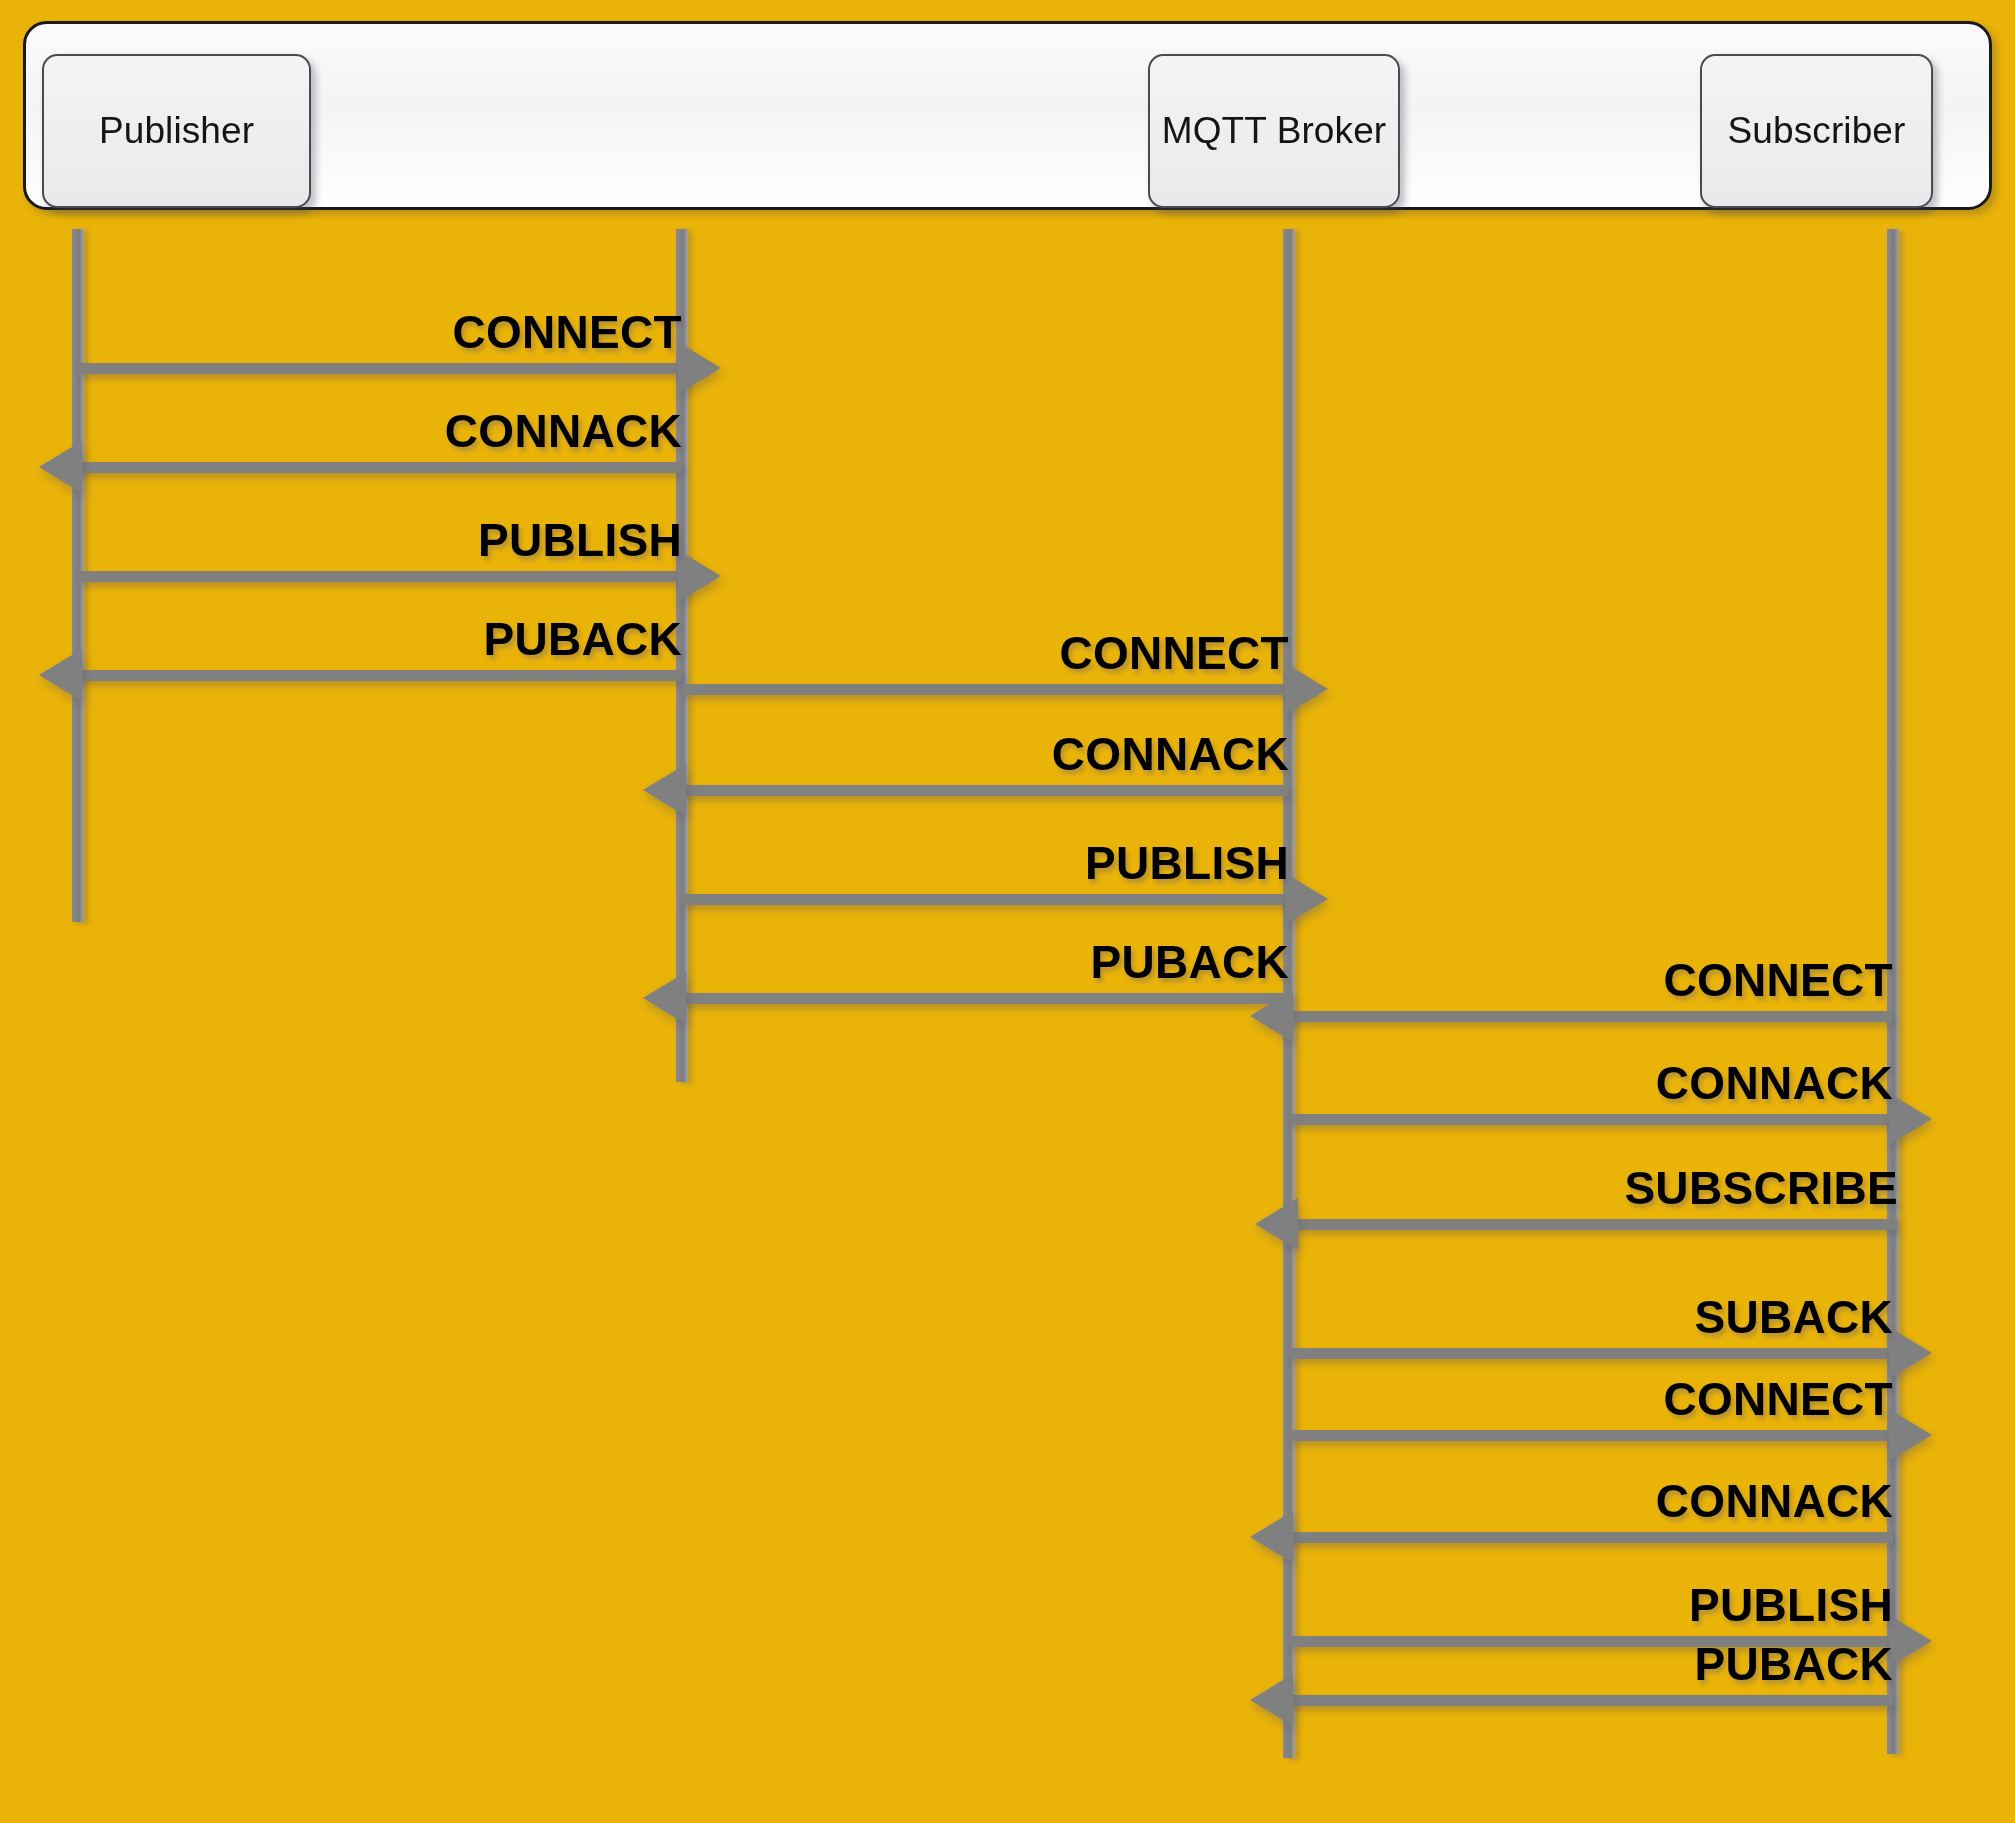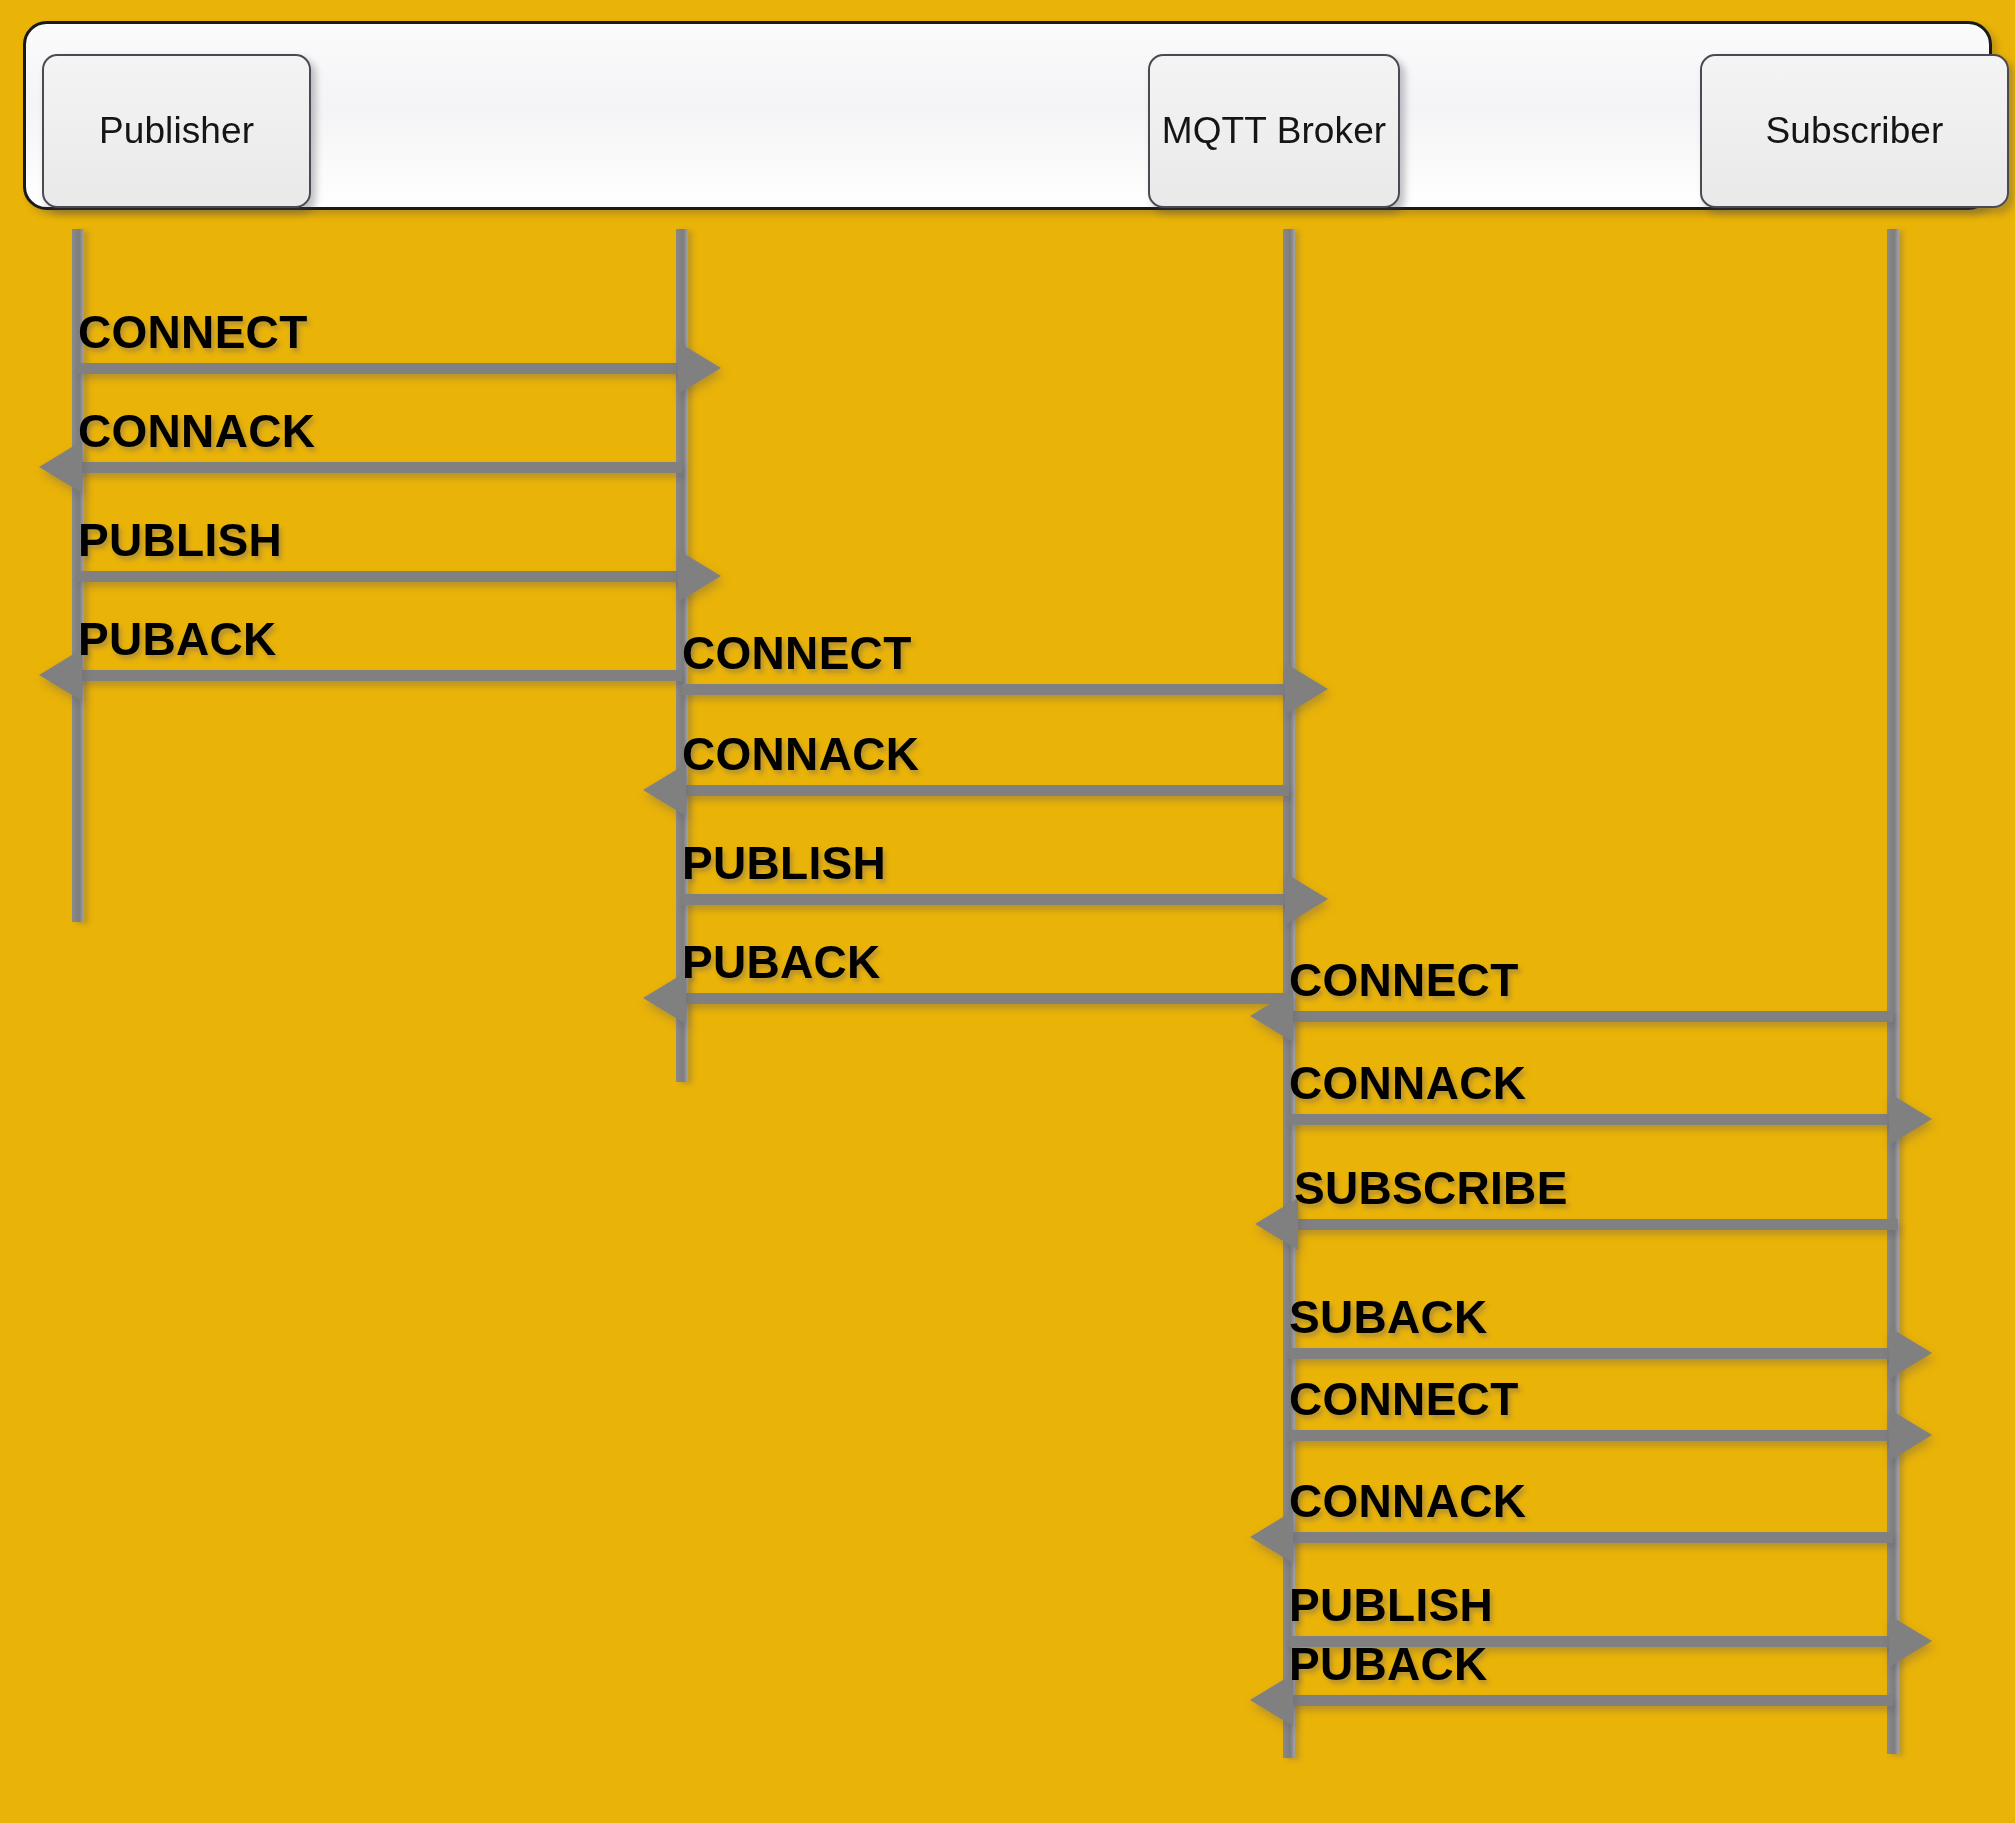--- a/index.html
+++ b/index.html
@@ -94,21 +94,21 @@
     border-left: 43px solid #808080;
   }
   .msg.left .head {
     left: -39px;
     border-right: 43px solid #808080;
   }
   .msg .mlabel {
     position: absolute;
     bottom: 15.3px;
     width: 100%;
-    text-align: left;
+    text-align: right;
     font-family: "Liberation Sans", sans-serif;
     font-size: 46px;
     font-weight: bold;
     color: #000000;
     letter-spacing: 0.3px;
     text-shadow: 2.8px 4.2px 4.2px rgba(95,95,120,0.38);
     white-space: nowrap;
   }
 </style>
 </head>
@@ -117,21 +117,21 @@
 <div id="canvas">
 
   <div class="header-frame"></div>
 
   <div class="participant" id="p0" style="left: 42px; width: 269px;">
     <span class="plabel">Publisher</span>
   </div>
   <div class="participant" id="p2" style="left: 1148px; width: 252px;">
     <span class="plabel">MQTT Broker</span>
   </div>
-  <div class="participant" id="p3" style="left: 1700px; width: 309px;">
+  <div class="participant" id="p3" style="left: 1700px; width: 233px;">
     <span class="plabel">Subscriber</span>
   </div>
 
   <div id="lifelines-layer">
       <div class="lifeline" style="left: 72px; top: 229px; height: 693px;"></div>
       <div class="lifeline" style="left: 676px; top: 229px; height: 853px;"></div>
       <div class="lifeline" style="left: 1283px; top: 229px; height: 1529px;"></div>
       <div class="lifeline" style="left: 1887px; top: 229px; height: 1525px;"></div>
     </div>
   <div id="messages-layer">

